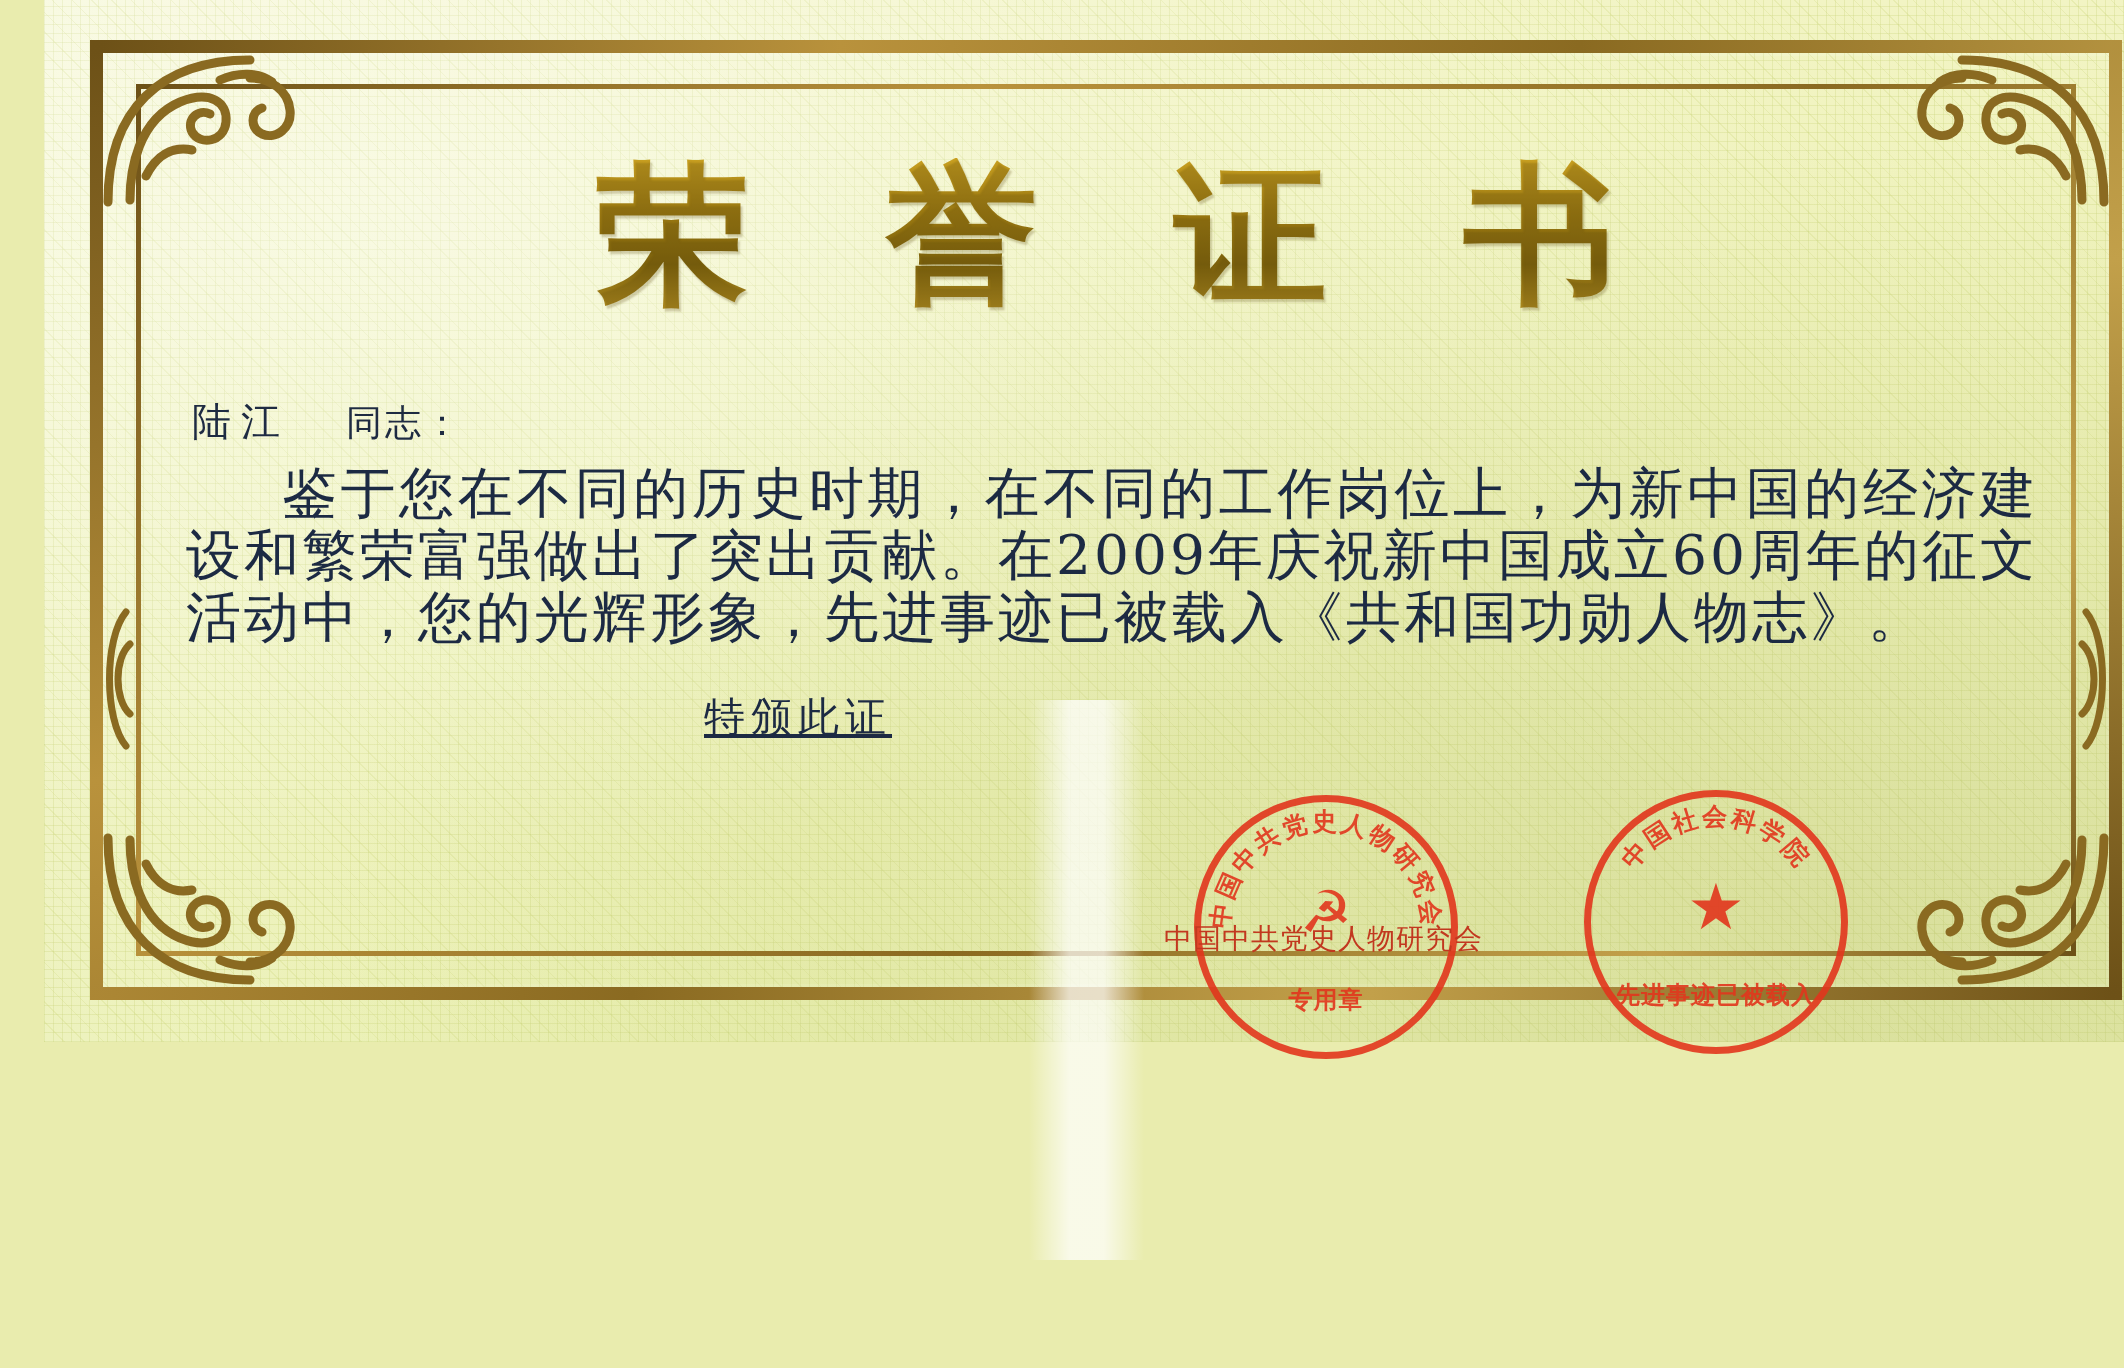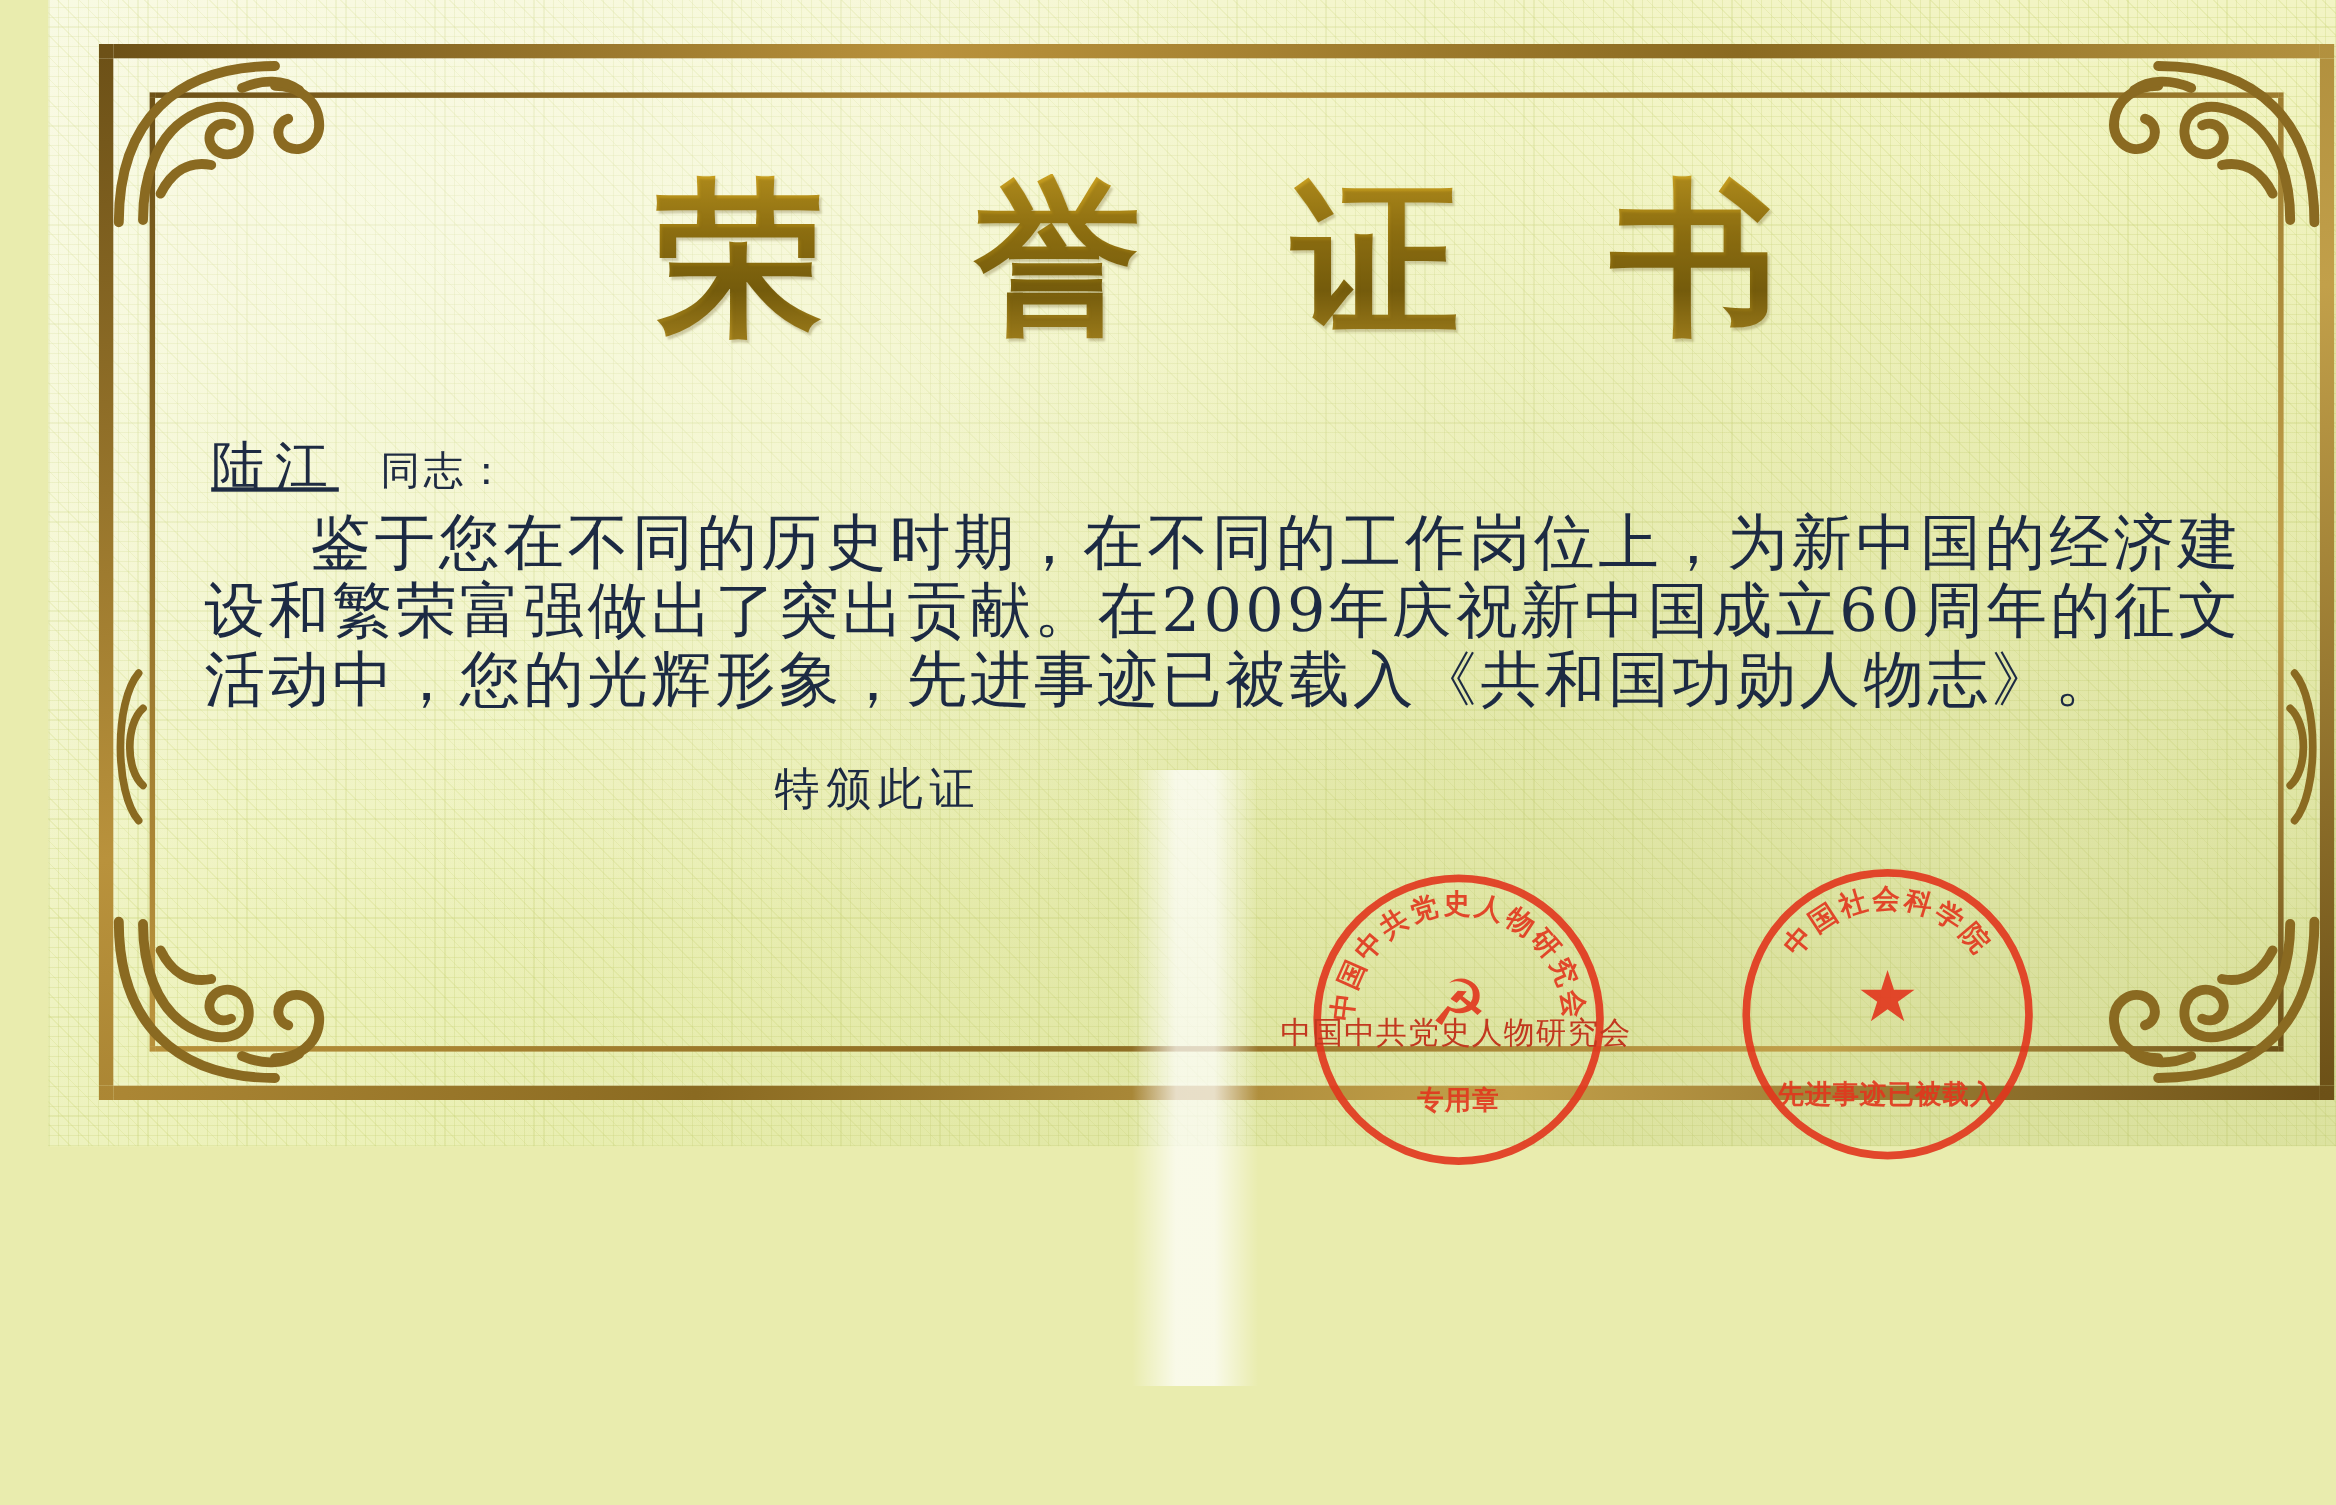--- a/index.html
+++ b/index.html
@@ -139,23 +139,22 @@
     left: 28px;
     top: 282px;
     font-family: "DejaVu Serif", serif;
     font-size: 46px;
     color: #1d2b45;
     letter-spacing: 2px;
   }
   .salutation .name {
     display: inline-block;
     min-width: 140px;
-    font-size: 48px;
+    font-size: 39px;
     letter-spacing: 10px;
-    text-decoration: underline;
   }
   .salutation .honorific {
     display: inline-block;
     margin-left: 14px;
     font-size: 36px;
     letter-spacing: 3px;
   }
 
   .body-text {
     position: absolute;
@@ -172,20 +171,21 @@
   }
 
   .closing {
     position: absolute;
     left: 540px;
     top: 580px;
     font-family: "DejaVu Serif", serif;
     font-size: 41px;
     letter-spacing: 6px;
     color: #1b2a46;
+    text-decoration: underline;
   }
 
   
   .seal {
     position: absolute;
     width: 250px;
     height: 250px;
     border-radius: 50%;
     border: 7px solid #e2361d;
     color: #e2361d;

